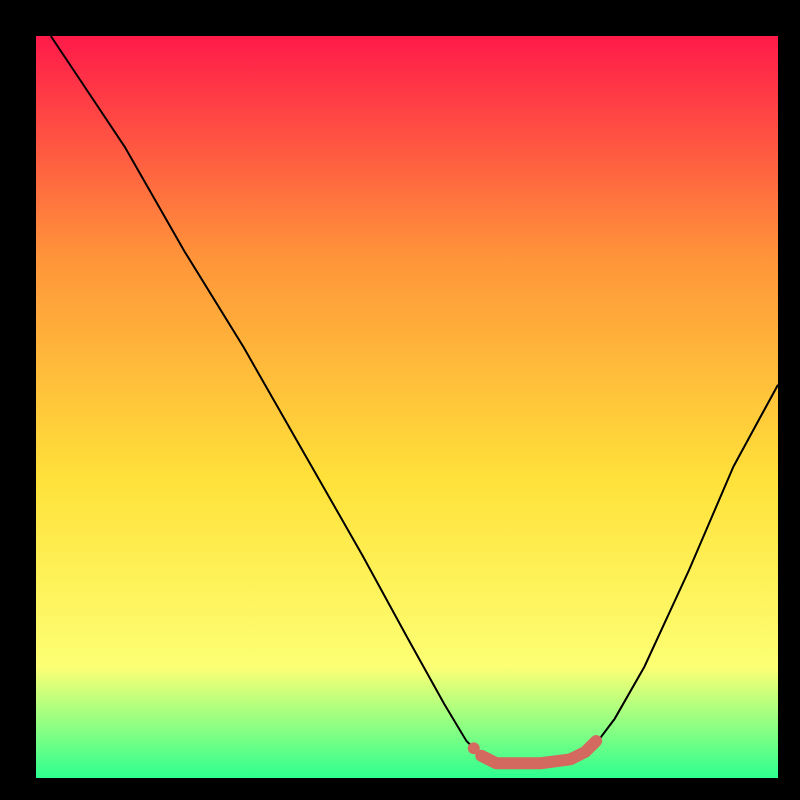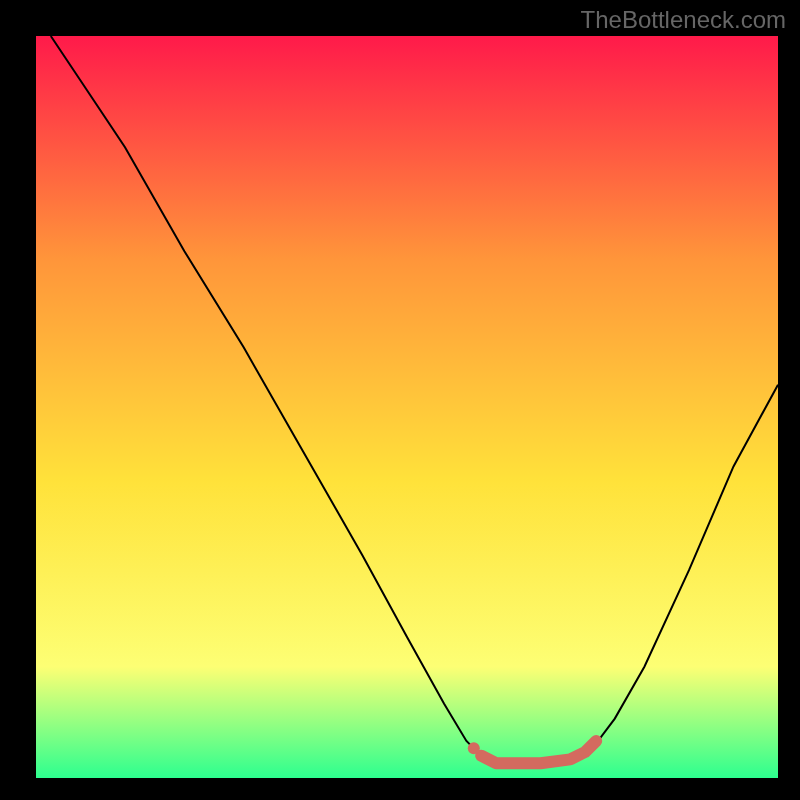--- a/index.html
+++ b/index.html
@@ -52,14 +52,13 @@
 
     <rect id="plot-rect" fill="url(#bg-grad)" x="36" y="36" width="742" height="742"></rect>
 
     <path id="curve-path" fill="none" stroke="#000000" stroke-width="2" d="M50.8 36.0 L80.5 80.5 L125.0 147.3 L184.4 251.2 L243.8 347.6 L303.1 451.5 L362.5 555.4 L407.0 637.0 L444.1 703.8 L466.4 740.9 L481.2 755.7 L496.0 763.2 L540.6 763.2 L570.2 759.4 L592.5 748.3 L614.8 718.6 L644.4 666.7 L689.0 570.2 L733.5 466.4 L778.0 384.7"></path>
 
     <path id="highlight-path" fill="none" stroke="#d46a5f" stroke-width="12" stroke-linecap="round" stroke-linejoin="round" d="M481.2 755.7 L496.0 763.2 L540.6 763.2 L570.2 759.4 L585.1 752.0 L596.2 740.9"></path>
 
     <circle id="marker-dot" fill="#d46a5f" cx="473.78" cy="748.3199999999999" r="6"></circle>
   </svg>
 
-  <div class="watermark">TheBottleneck.com</div>
 </div>
 
 </body></html>

